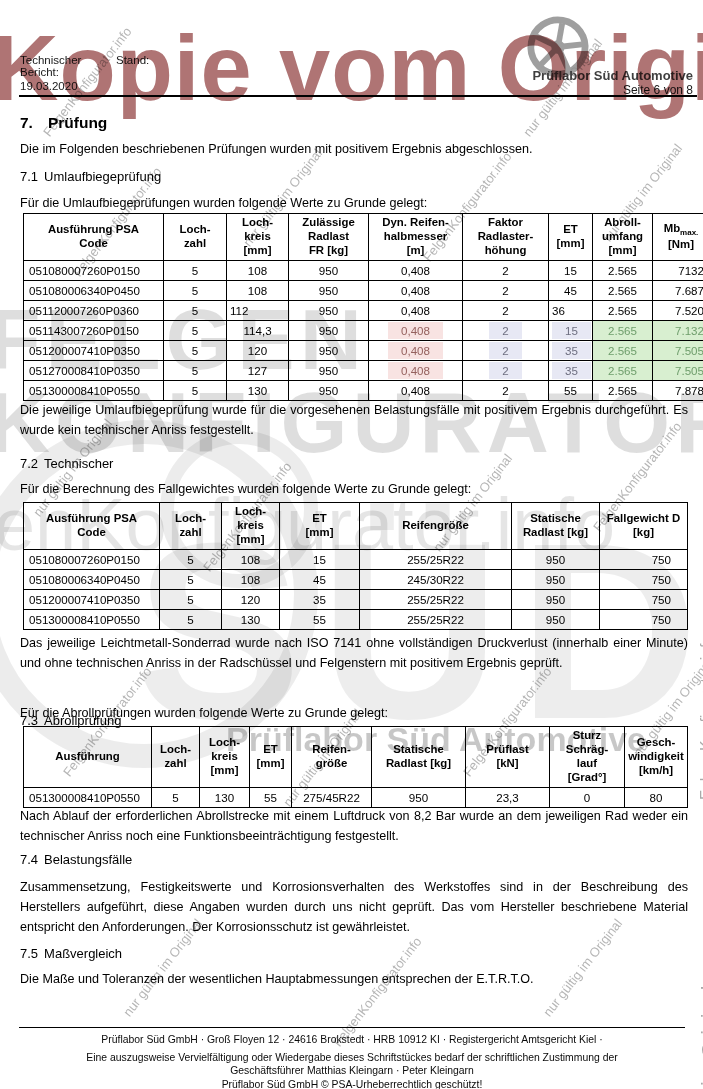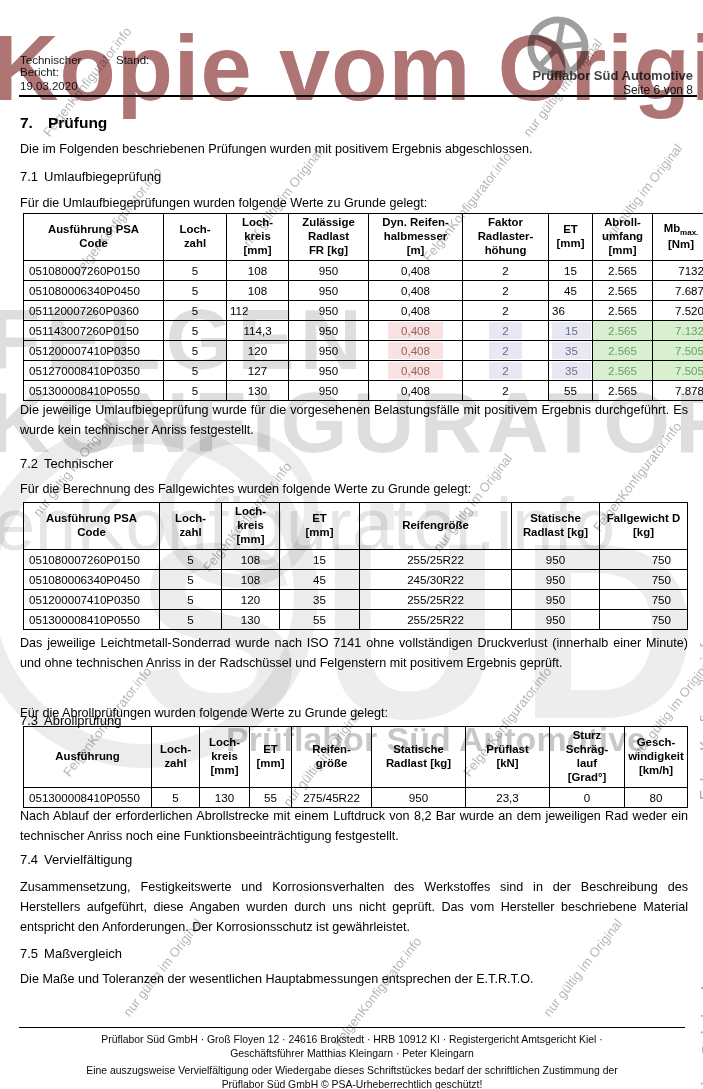--- a/index.html
+++ b/index.html
@@ -331,32 +331,32 @@
             <td style="text-align:center">950</td>
             <td style="text-align:center">23,3</td>
             <td style="text-align:center">0</td>
             <td style="text-align:center">80</td>
           </tr>
         </tbody>
       </table>
     <div class="abs para" style="left:20px;top:806px;width:668px;">Nach Ablauf der erforderlichen Abrollstrecke mit einem Luftdruck von 8,2 Bar wurde an dem jeweiligen Rad weder ein technischer Anriss noch eine Funktionsbeeinträchtigung festgestellt.</div>
 
     <div class="abs h2" style="left:20px;top:852px;">
-      <span>7.4</span><span class="gap">Vervielfältigung</span>
+      <span>7.4</span><span class="gap">Belastungsfälle</span>
     </div>
     <div class="abs para" style="left:20px;top:877px;width:668px;">Zusammensetzung, Festigkeitswerte und Korrosionsverhalten des Werkstoffes sind in der Beschreibung des Herstellers aufgeführt, diese Angaben wurden durch uns nicht geprüft. Das vom Hersteller beschriebene Material entspricht den Anforderungen. Der Korrosionsschutz ist gewährleistet.</div>
 
     <div class="abs h2" style="left:20px;top:946px;">
       <span>7.5</span><span class="gap">Maßvergleich</span>
     </div>
     <div class="abs lead" style="left:20px;top:972px;width:668px;">Die Maße und Toleranzen der wesentlichen Hauptabmessungen entsprechen der E.T.R.T.O.</div>
 
     <div class="abs rule" style="left:19px;top:1027px;width:666px;height:1.2px;"></div>
     <div class="abs footer" style="left:20px;top:1033px;width:664px;">
       <div>Prüflabor Süd GmbH · Groß Floyen 12 · 24616 Brokstedt · HRB 10912 KI · Registergericht Amtsgericht Kiel ·</div>
+      <div style="margin-top:4px;">Eine auszugsweise Vervielfältigung oder Wiedergabe dieses Schriftstückes bedarf der schriftlichen Zustimmung der</div>
       <div>Geschäftsführer Matthias Kleingarn · Peter Kleingarn</div>
-      <div style="margin-top:4px;">Eine auszugsweise Vervielfältigung oder Wiedergabe dieses Schriftstückes bedarf der schriftlichen Zustimmung der</div>
       <div>Prüflabor Süd GmbH © PSA-Urheberrechtlich geschützt!</div>
     </div>
   </div>
 
   <div class="wm wm-kopie" style="left:-8px;top:16px;">Kopie vom Original</div>
 </div>
 
 </body></html>

